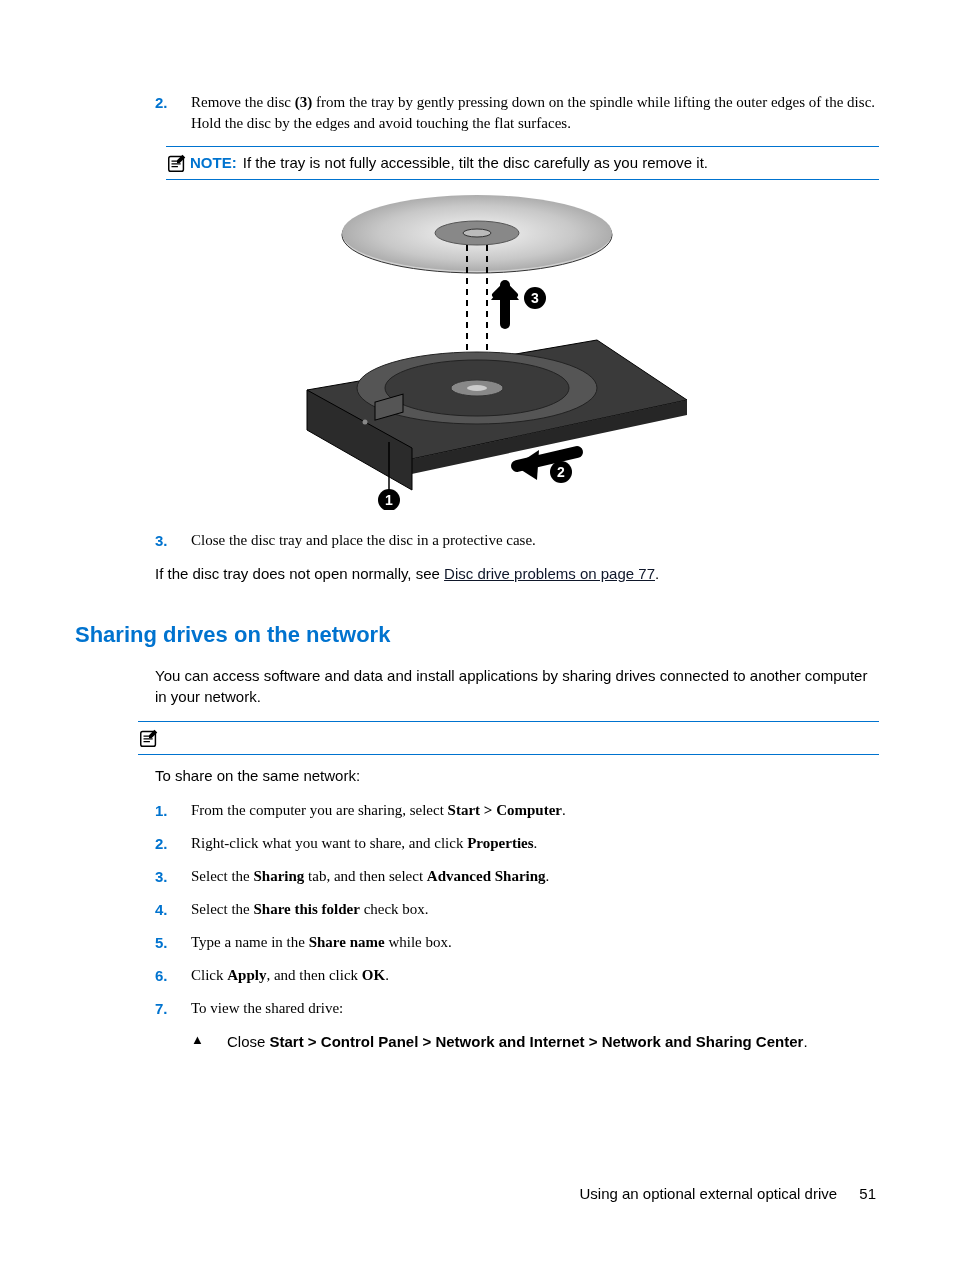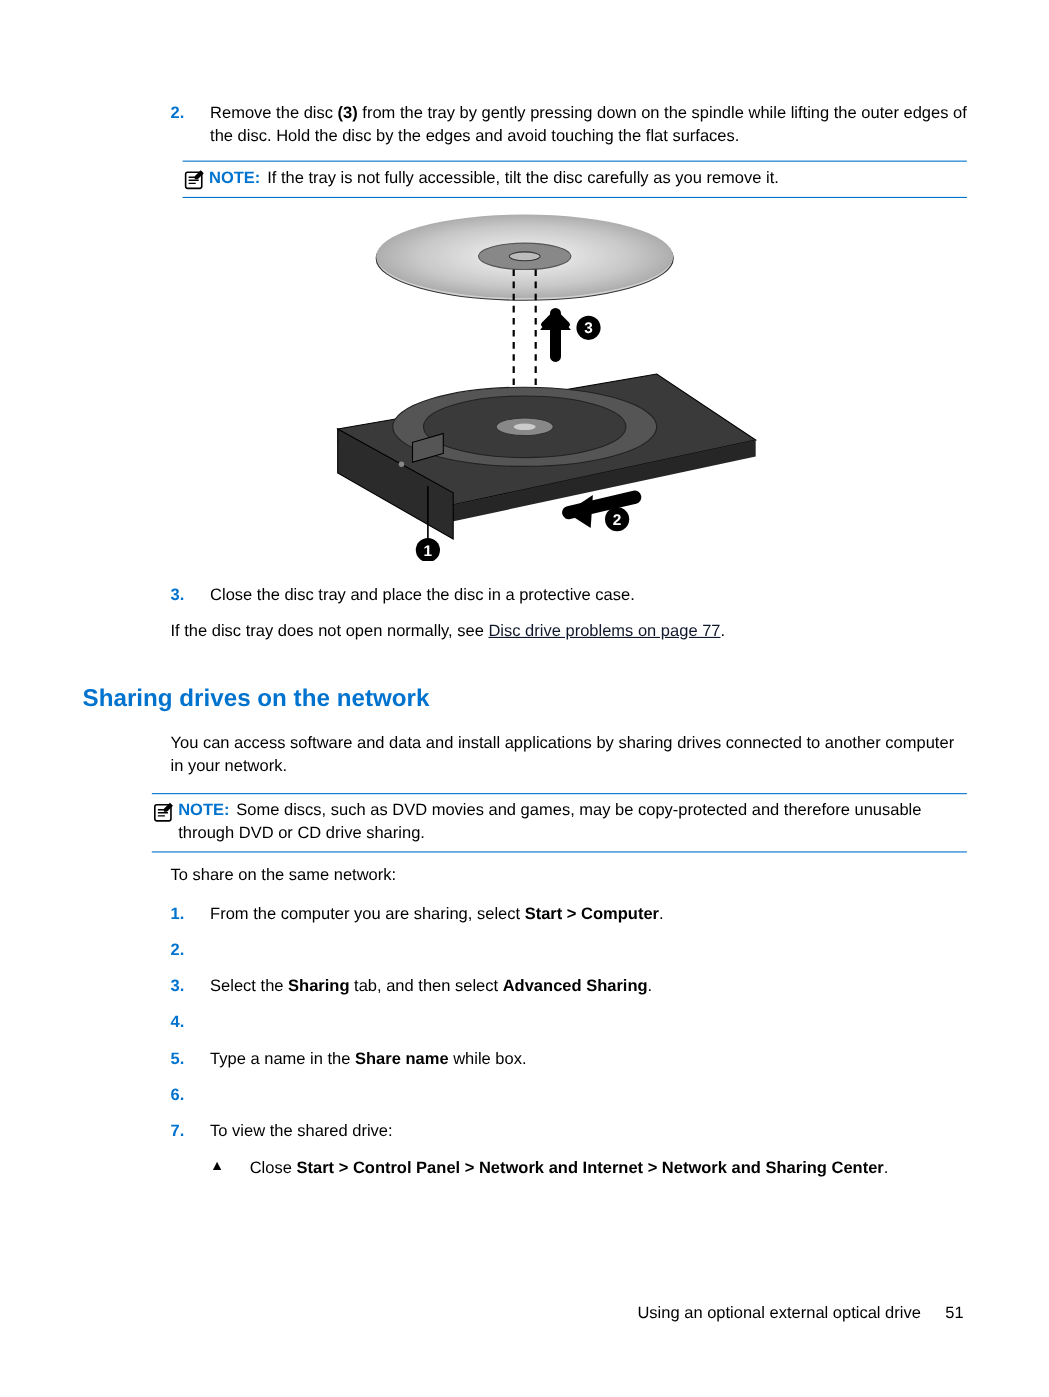--- a/index.html
+++ b/index.html
@@ -20,31 +20,31 @@
     display: flex;
     margin-bottom: 12px;
     padding-left: 80px;
   }
   .num-item .num {
     color: #0073cf;
     font-weight: bold;
     width: 36px;
     flex-shrink: 0;
   }
-  .num-item .txt { flex: 1; }
+  .num-item .txt { flex: 1; font-family: Liberation Serif, serif; }
   .bold { font-weight: bold; }
   .note-block {
     margin-left: 91px;
     border-top: 1px solid #0073cf;
     border-bottom: 1px solid #0073cf;
     padding: 4px 0 6px 0;
     margin-top: 4px;
     margin-bottom: 10px;
     display: flex;
-    align-items: flex-start;
+    align-items: center;
   }
   .note-block.wide { margin-left: 63px; }
   .note-icon {
     width: 22px; height: 22px;
     flex-shrink: 0;
     margin-right: 2px;
     position: relative;
     top: 1px;
   }
   .note-label {
@@ -175,48 +175,47 @@
   <h2 class="h2">Sharing drives on the network</h2>
 
   <p class="bpara">You can access software and data and install applications by sharing drives connected to another computer in your network.</p>
 
   <div class="note-block wide">
     <svg class="note-icon" viewBox="0 0 24 24">
       <rect x="3" y="5" width="16" height="16" rx="2" fill="none" stroke="#000" stroke-width="1.6"></rect>
       <path d="M6 10h10M6 13h10M6 16h7" stroke="#000" stroke-width="1.4"></path>
       <path d="M18 3l3 3-6 6-3 0 0-3z" fill="#000"></path>
     </svg>
-    <div class="note-text">
-      <span class="note-label">NOTE:</span>
-      <span>Some discs, such as DVD movies and games, may be copy-protected and therefore unusable through DVD or CD drive sharing.</span>
-    </div>
   </div>
 
   <p class="bpara">To share on the same network:</p>
 
   <div class="num-item">
     <div class="num">1.</div>
     <div class="txt"><span>From the computer you are sharing, select </span><span class="bold">Start &gt; Computer</span><span>.</span></div>
   </div>
   <div class="num-item">
     <div class="num">2.</div>
+    <div class="txt"><span>Right-click what you want to share, and click </span><span class="bold">Properties</span><span>.</span></div>
   </div>
   <div class="num-item">
     <div class="num">3.</div>
     <div class="txt"><span>Select the </span><span class="bold">Sharing</span><span> tab, and then select </span><span class="bold">Advanced Sharing</span><span>.</span></div>
   </div>
   <div class="num-item">
     <div class="num">4.</div>
+    <div class="txt"><span>Select the </span><span class="bold">Share this folder</span><span> check box.</span></div>
   </div>
   <div class="num-item">
     <div class="num">5.</div>
     <div class="txt"><span>Type a name in the </span><span class="bold">Share name</span><span> while box.</span></div>
   </div>
   <div class="num-item">
     <div class="num">6.</div>
+    <div class="txt"><span>Click </span><span class="bold">Apply</span><span>, and then click </span><span class="bold">OK</span><span>.</span></div>
   </div>
   <div class="num-item">
     <div class="num">7.</div>
     <div class="txt">To view the shared drive:</div>
   </div>
 
   <div class="sub-item">
     <div class="tri">▲</div>
     <div><span>Close </span><span class="bold">Start &gt; Control Panel &gt; Network and Internet &gt; Network and Sharing Center</span><span>.</span></div>
   </div>

